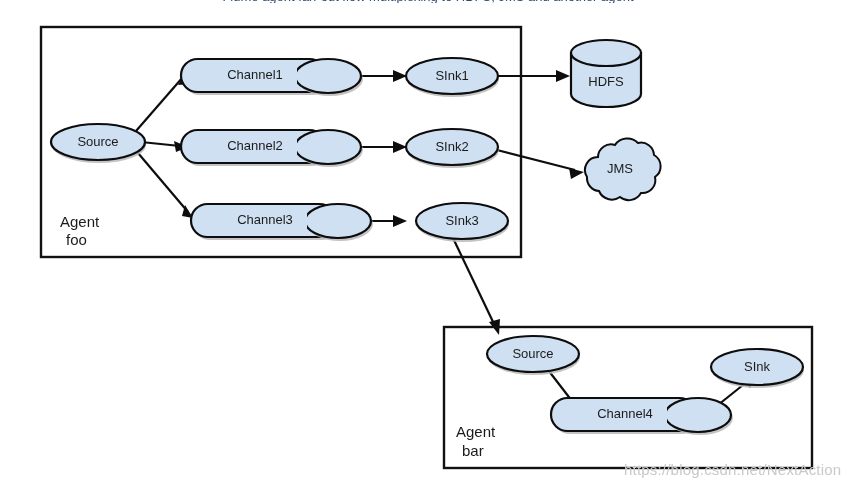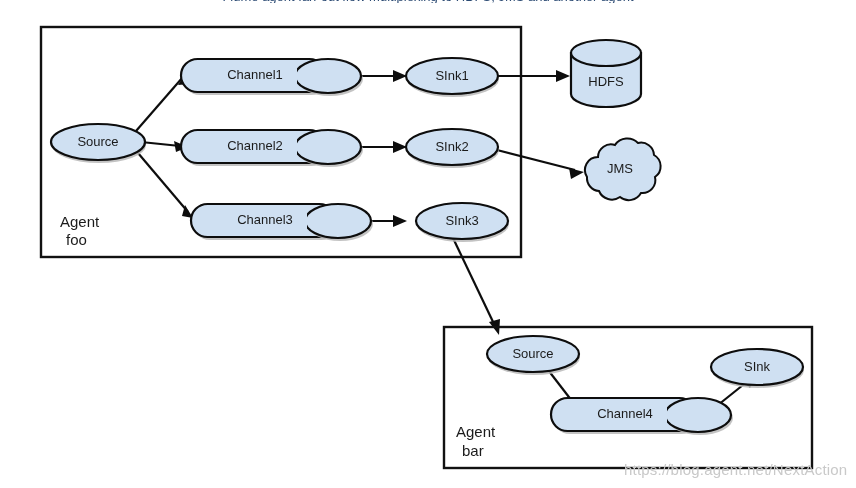--- a/index.html
+++ b/index.html
@@ -236,15 +236,15 @@
     </g>
 
     <g>
       <ellipse class="shadow" cx="758" cy="370" rx="46" ry="18"></ellipse>
       <ellipse class="shape-fill" cx="757" cy="367" rx="46" ry="18"></ellipse>
       <text class="node-label" x="757" y="368">SInk</text>
     </g>
 
   </svg>
 
-  <div class="watermark" style="left:624px; top:461px;">https://blog.agent.net/NextAction</div>
+  <div class="watermark" style="left:624px; top:461px;">https://blog.csdn.net/NextAction</div>
 
 </div>
 
 </body></html>

